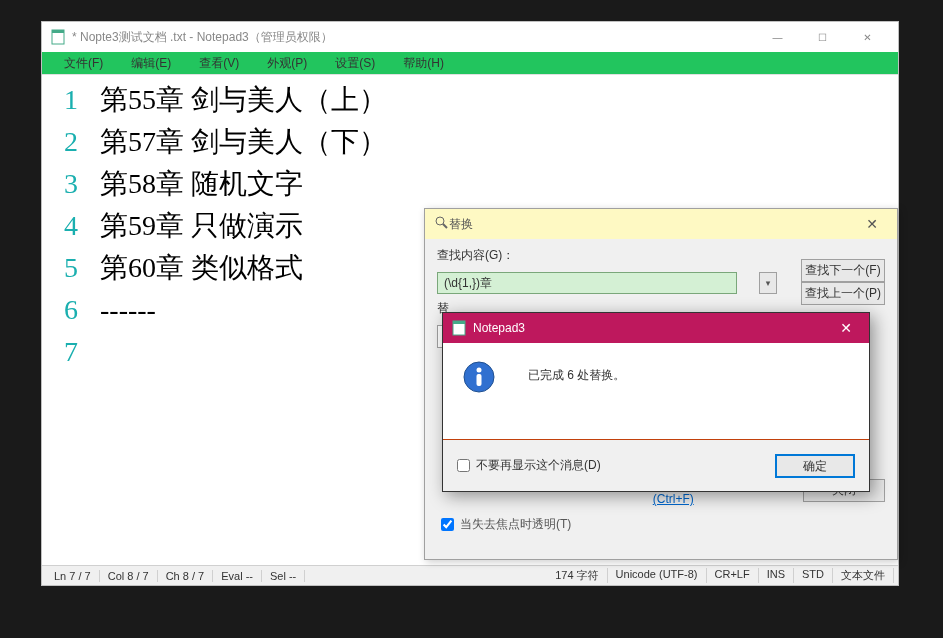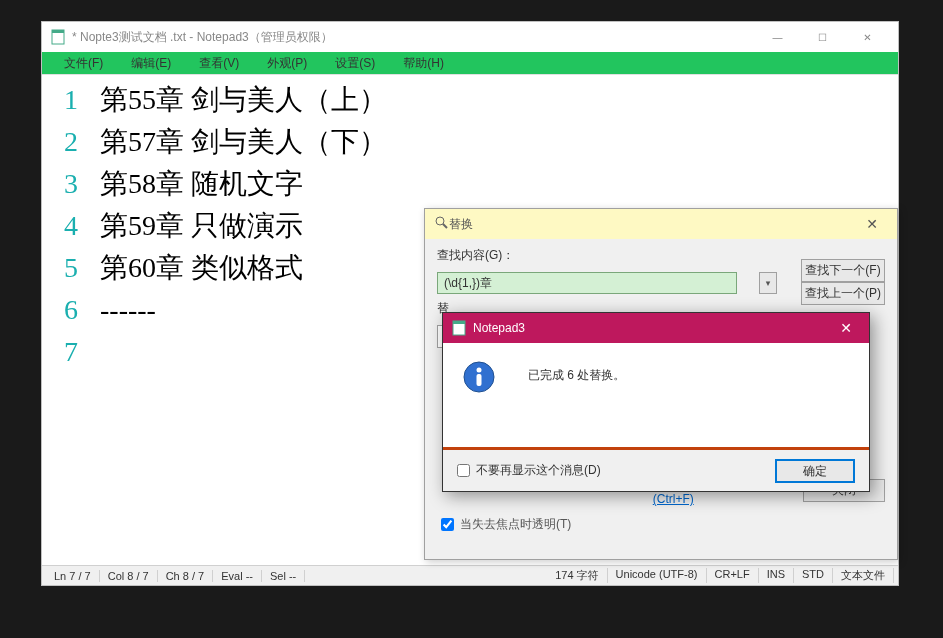--- a/index.html
+++ b/index.html
@@ -44,21 +44,21 @@
 
 
 .msgbox { position: absolute; left: 442px; top: 312px; width: 428px; height: 180px; background: #fff; border: 1px solid #333; box-shadow: 4px 4px 16px rgba(0,0,0,0.4); display: flex; flex-direction: column; font-size: 12px; }
 .msg-title { height: 30px; background: #be185d; color: #fff; display: flex; align-items: center; padding: 0 8px; }
 .msg-title .icon { width: 16px; height: 16px; margin-right: 6px; }
 .msg-title .t { flex: 1; }
 .msg-close { width: 30px; text-align: center; color: #fff; font-size: 14px; }
 .msg-body { flex: 1; display: flex; align-items: flex-start; padding: 18px 20px; gap: 33px; }
 .info-icon { width: 32px; height: 32px; }
 .msg-text { color: #333; font-size: 12px; padding-top: 6px; }
-.msg-footer { height: 44px; background: #f0f0f0; border-top: 3px solid #c2410c; display: flex; align-items: center; padding: 0 14px; }
+.msg-footer { height: 52px; background: #f0f0f0; border-top: 1px solid #c2410c; display: flex; align-items: center; padding: 0 14px; }
 .msg-chk { display: flex; align-items: center; gap: 6px; color: #333; }
 .ok-btn { margin-left: auto; width: 80px; height: 24px; border: 2px solid #0078d7; background: #e8e8e8; text-align: center; line-height: 20px; font-size: 12px; color: #333; }
 
 .notepad-icon { display: inline-block; }
 </style>
 </head>
 <body>
 
 <div class="main-window">
   <div class="titlebar">

